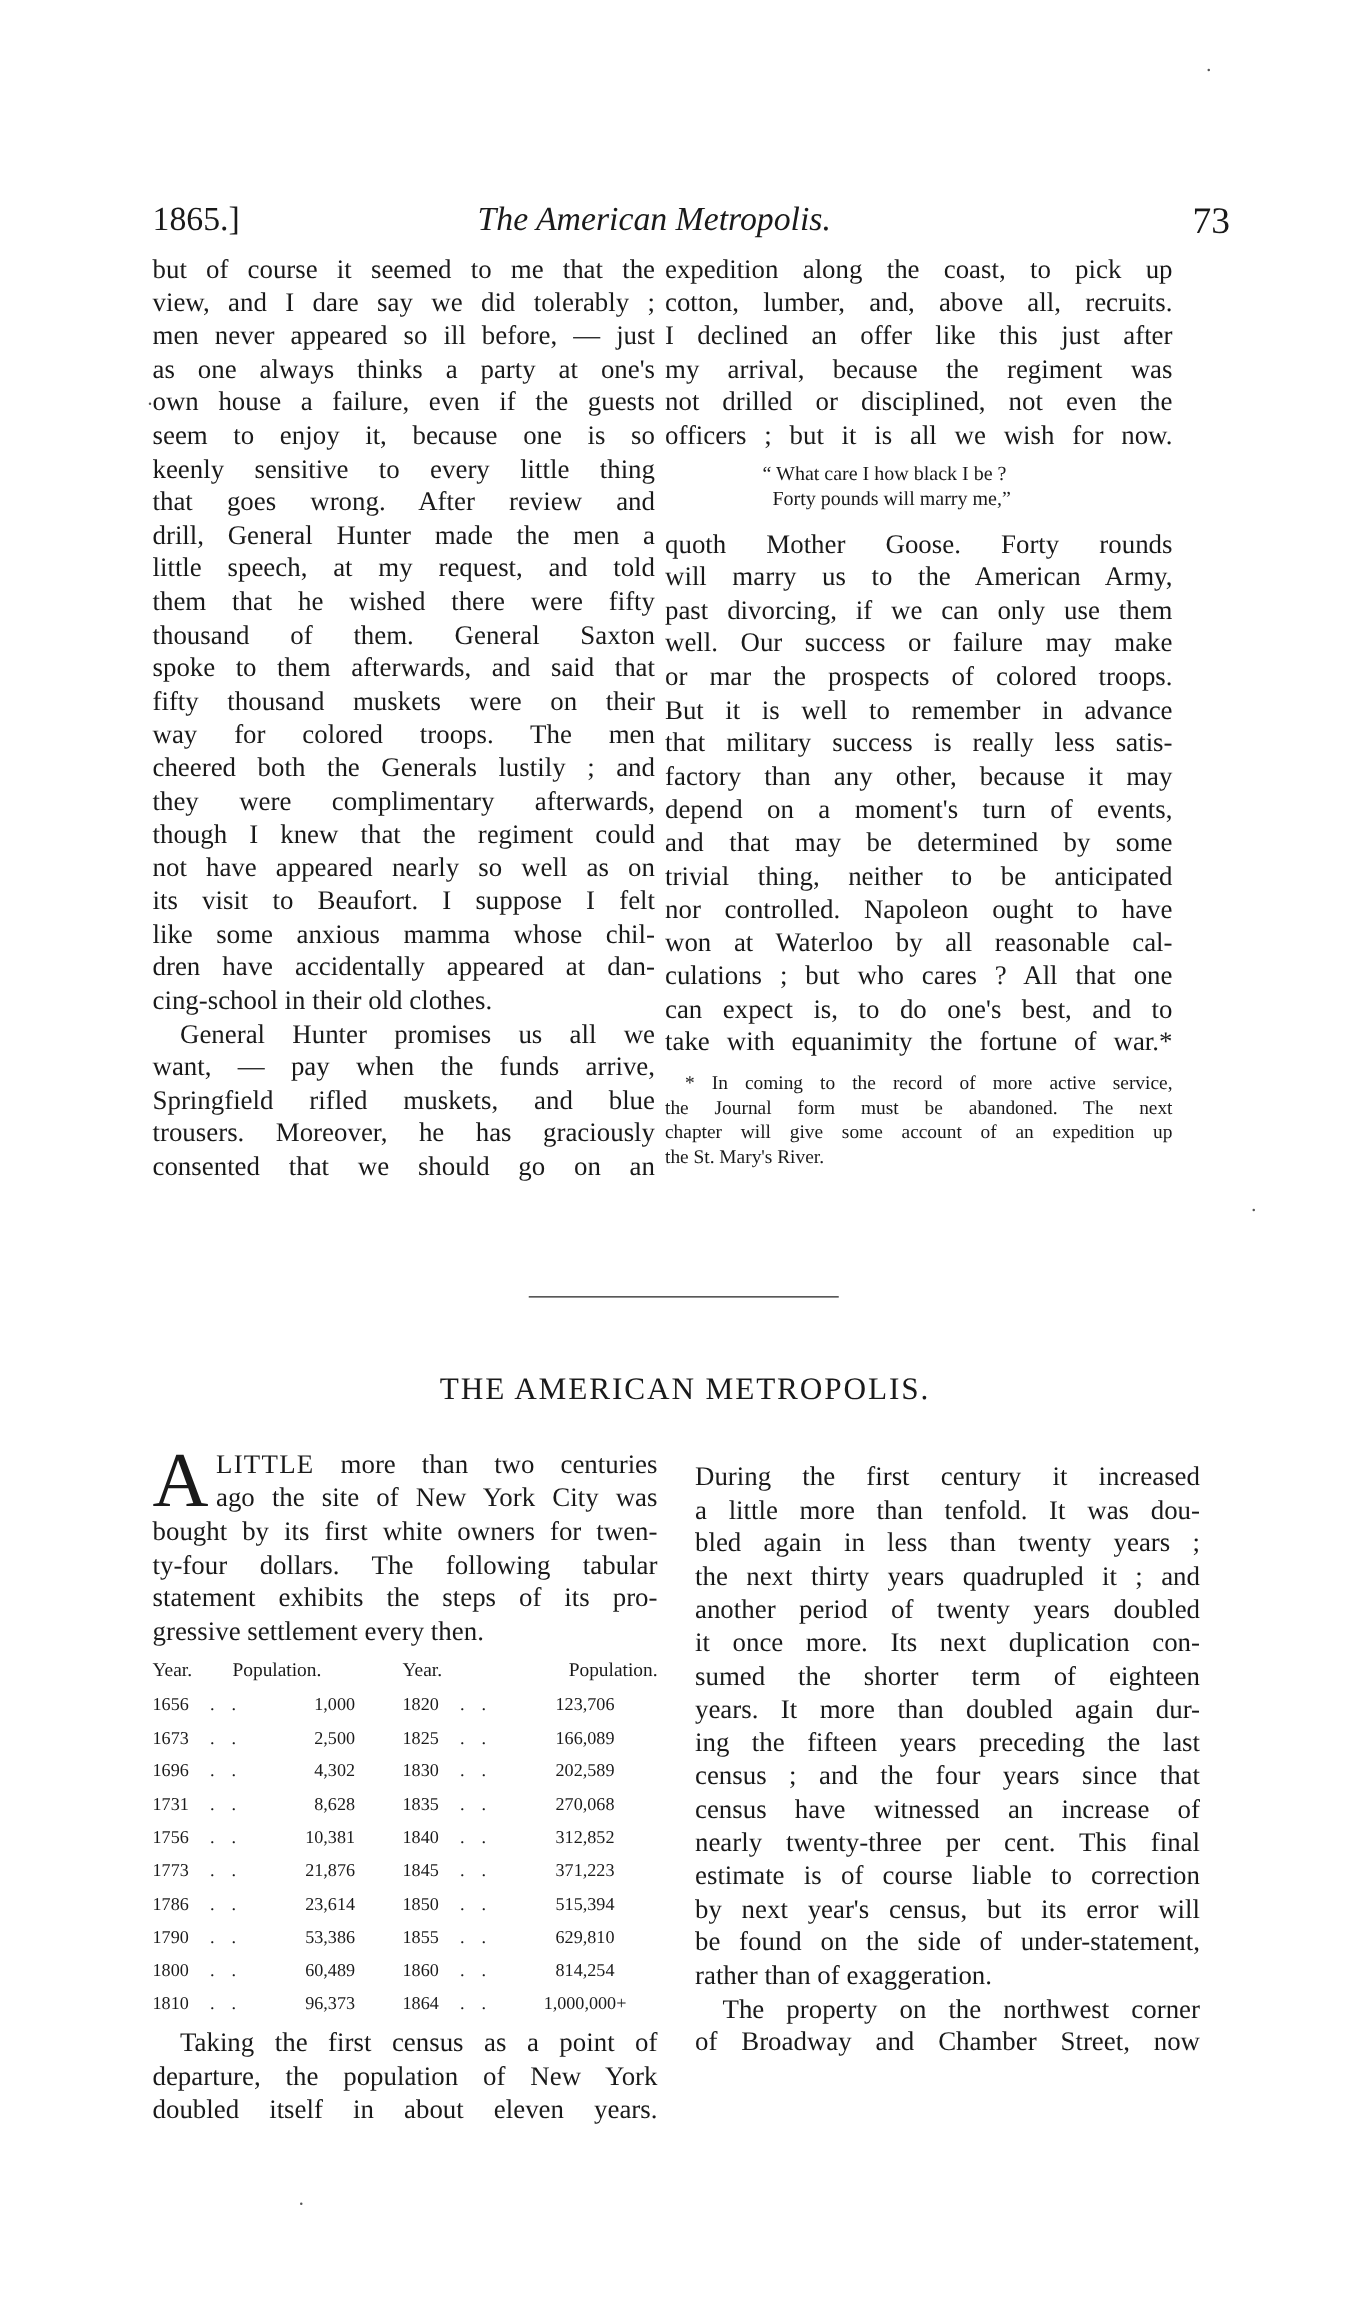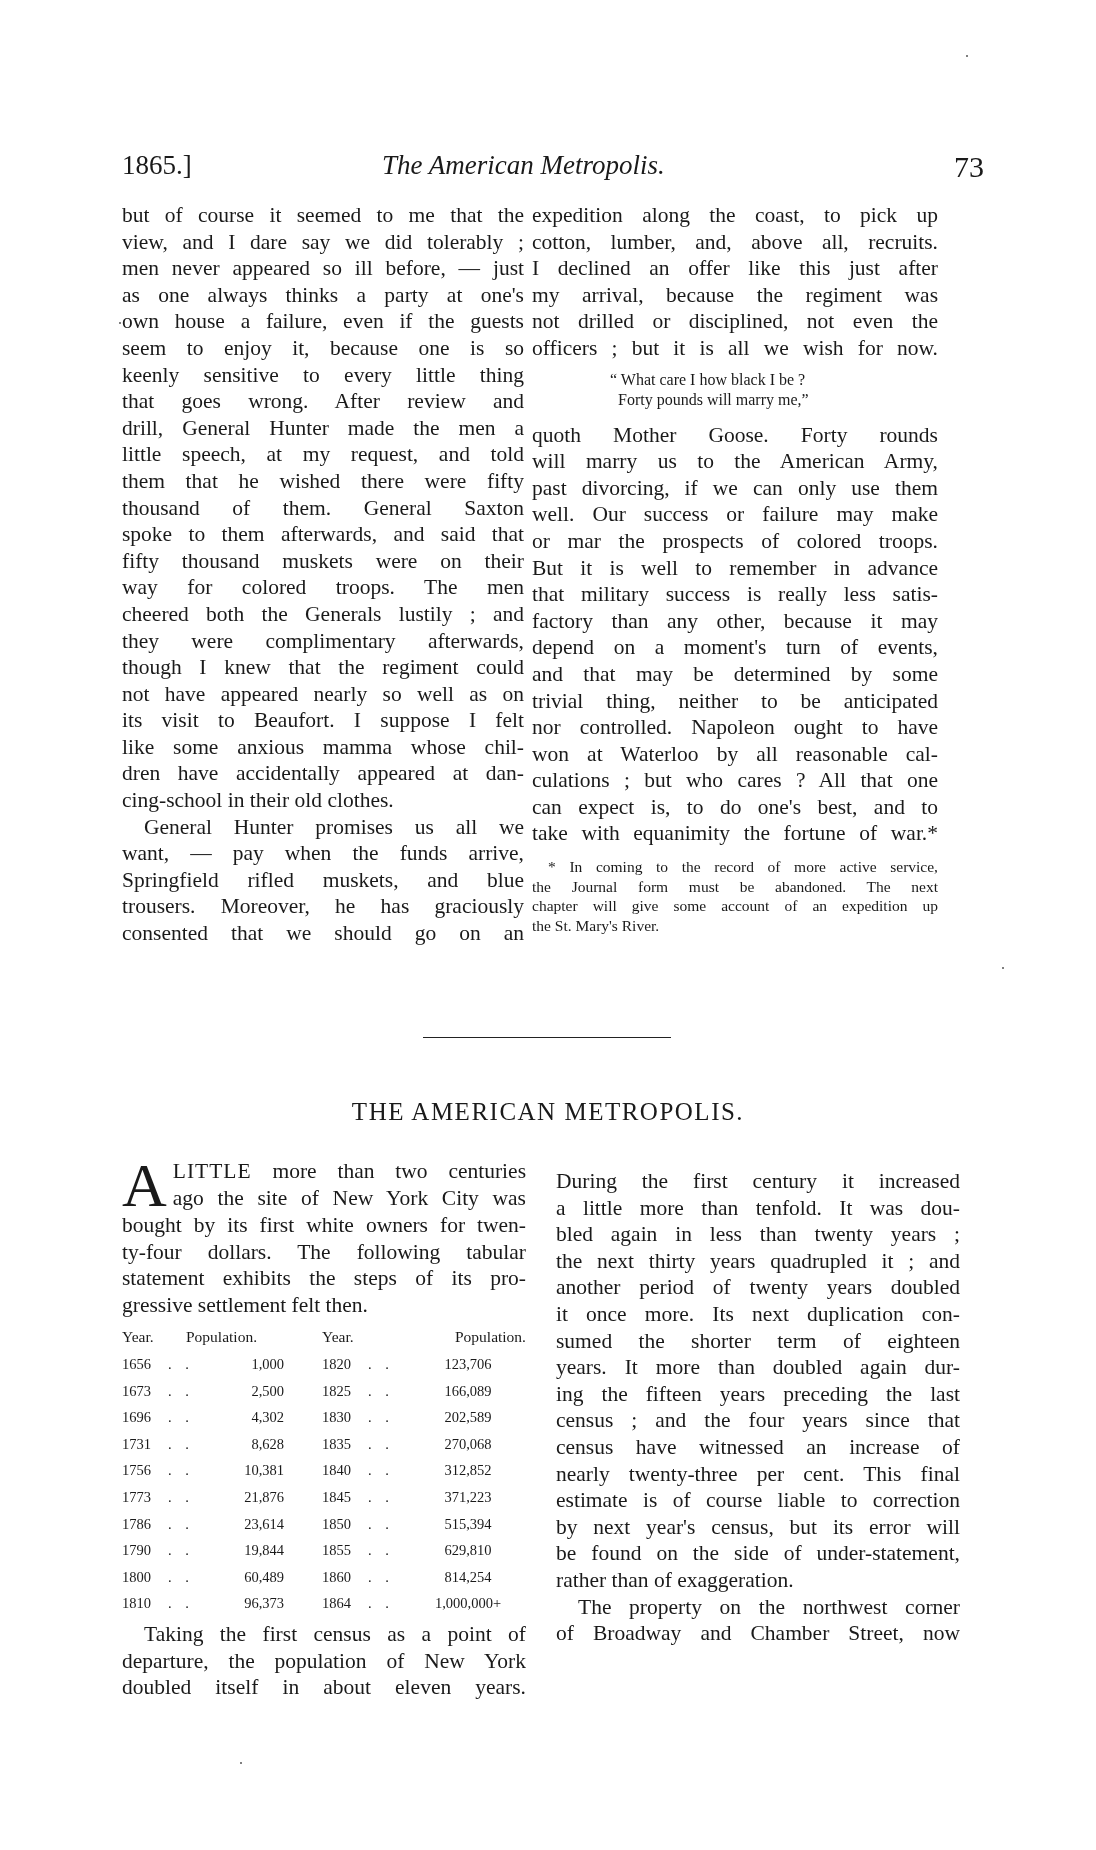--- a/index.html
+++ b/index.html
@@ -4,21 +4,21 @@
 <style>
   html, body { margin: 0; padding: 0; background: #ffffff; }
   body {
     width: 1096px; height: 1850px; position: relative; overflow: hidden;
     font-family: "Liberation Serif", "DejaVu Serif", serif;
     color: #1a1a1a;
   }
   .page { position: absolute; left: 0; top: 0; width: 1096px; height: 1850px; }
 
   .running-head {
-    position: absolute; left: 122px; top: 146px; width: 862px; height: 40px;
+    position: absolute; left: 122px; top: 156px; width: 862px; height: 40px;
     font-size: 27px;
   }
   .rh-left { position: absolute; left: 0; top: 4px; }
   .rh-center { position: absolute; left: 260px; top: 4px; font-style: italic; }
   .rh-right { position: absolute; right: 0; top: 4px; font-size: 30px; }
 
   .col {
     position: absolute; width: 402px;
     font-size: 21.5px; line-height: 26.6px;
     text-align: justify;
@@ -167,21 +167,21 @@
   <div class="article-title">THE AMERICAN METROPOLIS.</div>
 
   <div class="col col-c">
     <p>
       <span class="dropcap">A</span>
       <span class="line"><span class="smallcaps">LITTLE</span><span> more than two centuries</span></span>
       <span class="line">ago the site of New York City was</span>
       <span class="line" style="clear:left">bought by its first white owners for twen-</span>
       <span class="line">ty-four dollars. The following tabular</span>
       <span class="line">statement exhibits the steps of its pro-</span>
-      <span class="line last">gressive settlement felt then.</span>
+      <span class="line last">gressive settlement every then.</span>
     </p>
 
     <table class="pop">
       <thead>
         <tr>
           <th class="y">Year.</th>
           <th colspan="2" class="ph">Population.</th>
           <th class="y2">Year.</th>
           <th colspan="2" class="ph2">Population.</th>
         </tr>
@@ -239,21 +239,21 @@
             <td class="y">1786</td>
             <td class="dots">. .</td>
             <td class="p">23,614</td>
             <td class="y2">1850</td>
             <td class="dots">. .</td>
             <td class="p2">515,394</td>
           </tr>
         <tr>
             <td class="y">1790</td>
             <td class="dots">. .</td>
-            <td class="p">19,844</td>
+            <td class="p">53,386</td>
             <td class="y2">1855</td>
             <td class="dots">. .</td>
             <td class="p2">629,810</td>
           </tr>
         <tr>
             <td class="y">1800</td>
             <td class="dots">. .</td>
             <td class="p">60,489</td>
             <td class="y2">1860</td>
             <td class="dots">. .</td>

